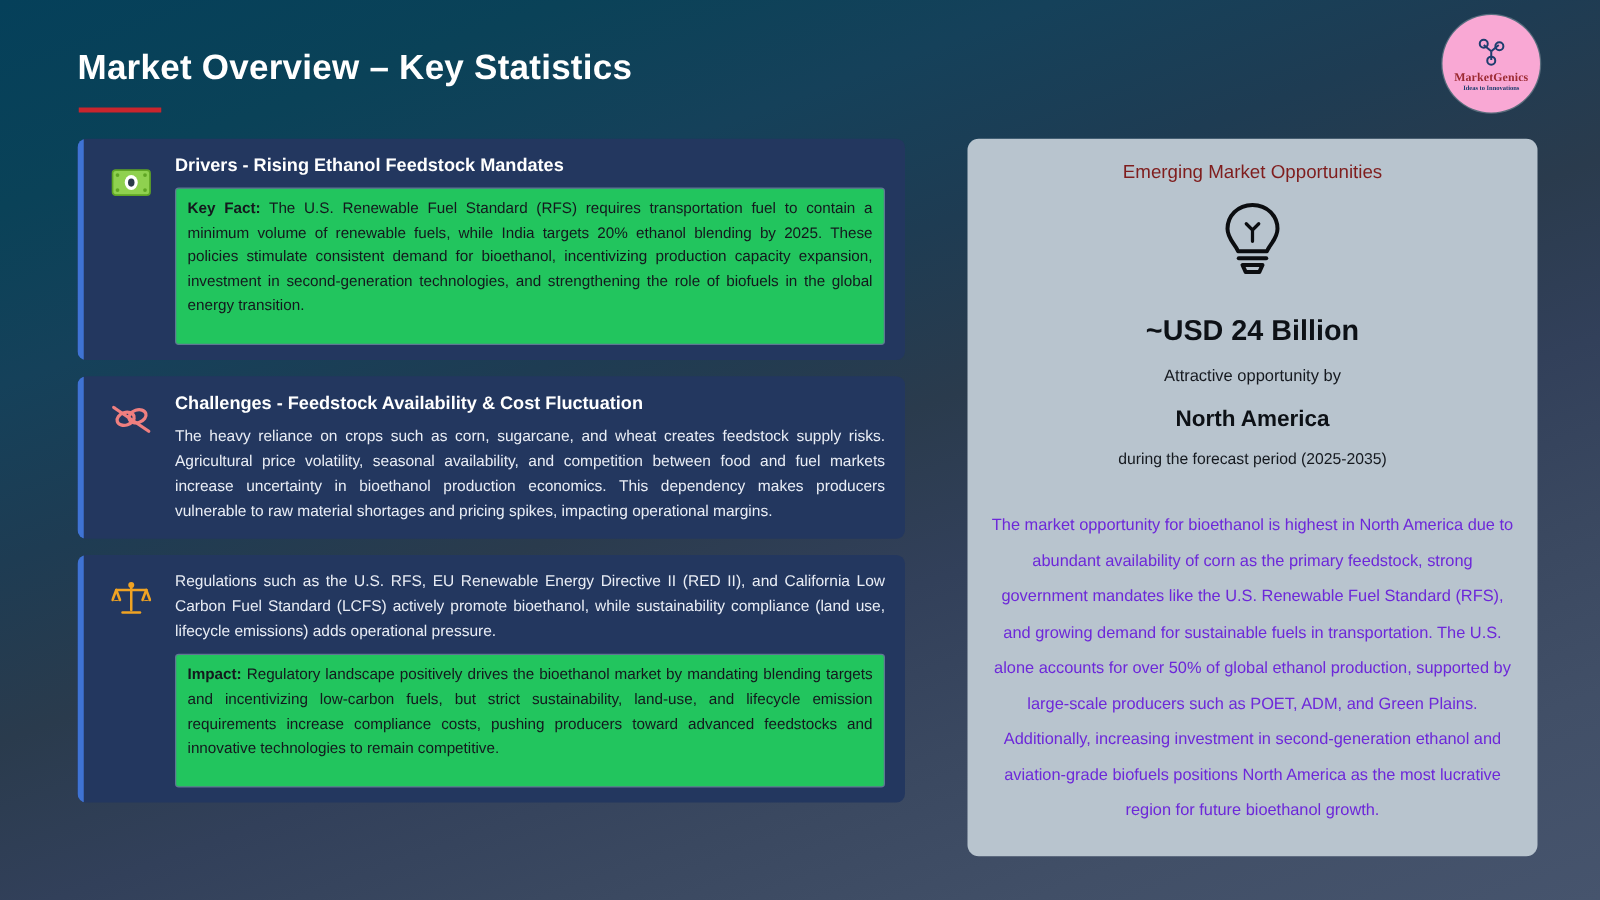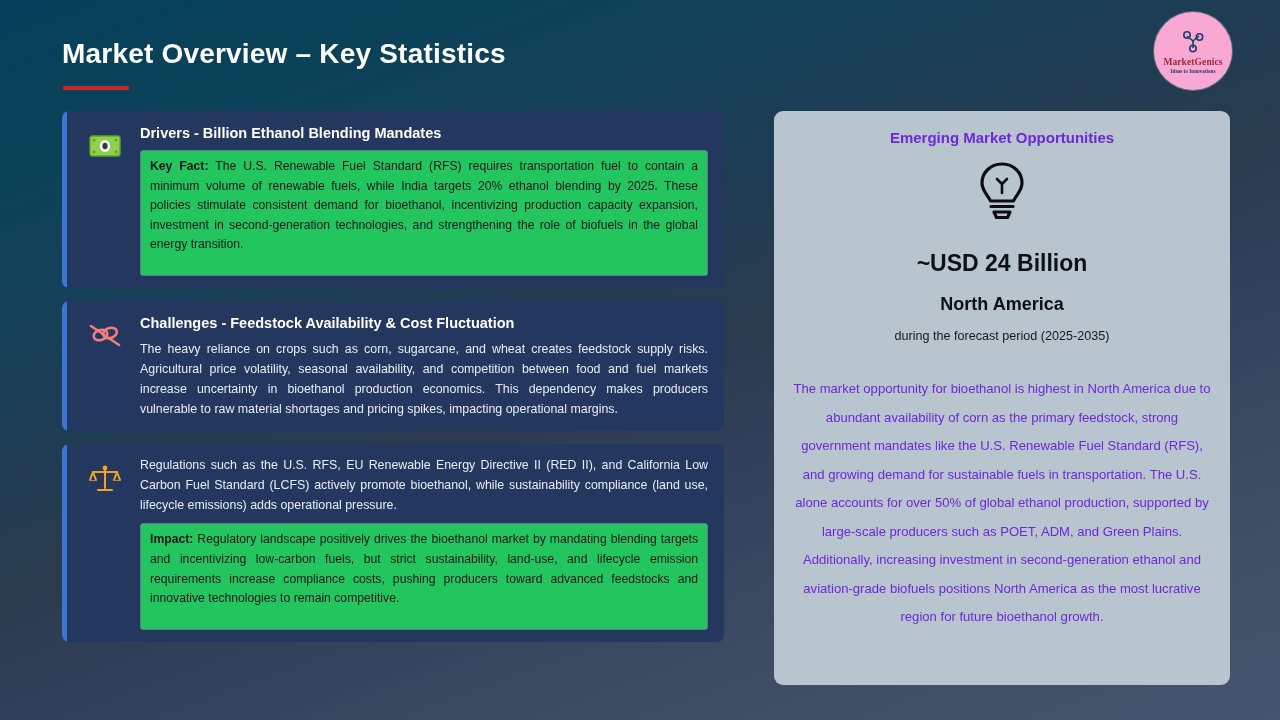--- a/index.html
+++ b/index.html
@@ -150,22 +150,22 @@
     height: 574px;
     background: #b8c4ce;
     border-radius: 9px;
     box-sizing: border-box;
     padding: 10px 14px 8px 14px;
     text-align: center;
     overflow: hidden;
   }
   .rp-title {
     font-size: 15px;
-    font-weight: bold;
-    color: #6d28d9;
+    font-weight: normal;
+    color: #7f1d1d;
     margin-top: 8px;
   }
   .rp-bulb { margin: 14px 0 6px 0; }
   .rp-amount {
     font-size: 23px;
     font-weight: bold;
     color: #0d1116;
     margin-top: 24px;
   }
   .rp-sub {
@@ -221,21 +221,21 @@
       <svg width="32" height="22" viewBox="0 0 32 22">
         <rect x="1" y="1" width="30" height="20" rx="2.5" fill="#8fd14f" stroke="#5fa524" stroke-width="1.4"></rect>
         <ellipse cx="16" cy="11" rx="5.2" ry="6" fill="#ffffff"></ellipse>
         <ellipse cx="16" cy="11" rx="2.6" ry="3.3" fill="#2b3a4a"></ellipse>
         <circle cx="5" cy="5" r="1.5" fill="#5fa524"></circle>
         <circle cx="27" cy="5" r="1.5" fill="#5fa524"></circle>
         <circle cx="5" cy="17" r="1.5" fill="#5fa524"></circle>
         <circle cx="27" cy="17" r="1.5" fill="#5fa524"></circle>
       </svg>
     </div>
-    <div class="card-title">Drivers - Billion Ethanol Blending Mandates</div>
+    <div class="card-title">Drivers - Rising Ethanol Feedstock Mandates</div>
     <div class="note-box">
       <b>Key Fact:</b><span> The U.S. Renewable Fuel Standard (RFS) requires transportation fuel to contain a minimum volume of renewable fuels, while India targets 20% ethanol blending by 2025. These policies stimulate consistent demand for bioethanol, incentivizing production capacity expansion, investment in second-generation technologies, and strengthening the role of biofuels in the global energy transition.</span>
     </div>
   </div>
 
   <div class="card">
     <div class="card-icon">
       <svg width="34" height="30" viewBox="0 0 34 30">
         <g fill="none" stroke="#ef7f7f" stroke-width="2.6" stroke-linecap="round">
           <ellipse cx="12.5" cy="14" rx="7" ry="5" transform="rotate(-18 12.5 14)"></ellipse>
@@ -277,16 +277,17 @@
   <div class="rp-title">Emerging Market Opportunities</div>
   <div class="rp-bulb">
     <svg width="58" height="62" viewBox="0 0 58 62">
       <path d="M29 4 C17 4 9 13 9 23 C9 31 15 35 17.5 41 L40.5 41 C43 35 49 31 49 23 C49 13 41 4 29 4 Z" fill="none" stroke="#0b0d10" stroke-width="3.2" stroke-linejoin="round"></path>
       <line x1="18" y1="46.5" x2="40" y2="46.5" stroke="#0b0d10" stroke-width="3.2" stroke-linecap="round"></line>
       <path d="M21 52 L37 52 L34.5 57.5 L23.5 57.5 Z" fill="none" stroke="#0b0d10" stroke-width="3.2" stroke-linejoin="round"></path>
       <path d="M29 33 L29 24 M29 24 L24 19 M29 24 L34 19" fill="none" stroke="#0b0d10" stroke-width="2.6" stroke-linecap="round"></path>
     </svg>
   </div>
   <div class="rp-amount">~USD 24 Billion</div>
+  <div class="rp-sub">Attractive opportunity by</div>
   <div class="rp-region">North America</div>
   <div class="rp-period">during the forecast period (2025-2035)</div>
   <div class="rp-para">The market opportunity for bioethanol is highest in North America due to abundant availability of corn as the primary feedstock, strong government mandates like the U.S. Renewable Fuel Standard (RFS), and growing demand for sustainable fuels in transportation. The U.S. alone accounts for over 50% of global ethanol production, supported by large-scale producers such as POET, ADM, and Green Plains. Additionally, increasing investment in second-generation ethanol and aviation-grade biofuels positions North America as the most lucrative region for future bioethanol growth.</div>
 </div>
 
 </body></html>

